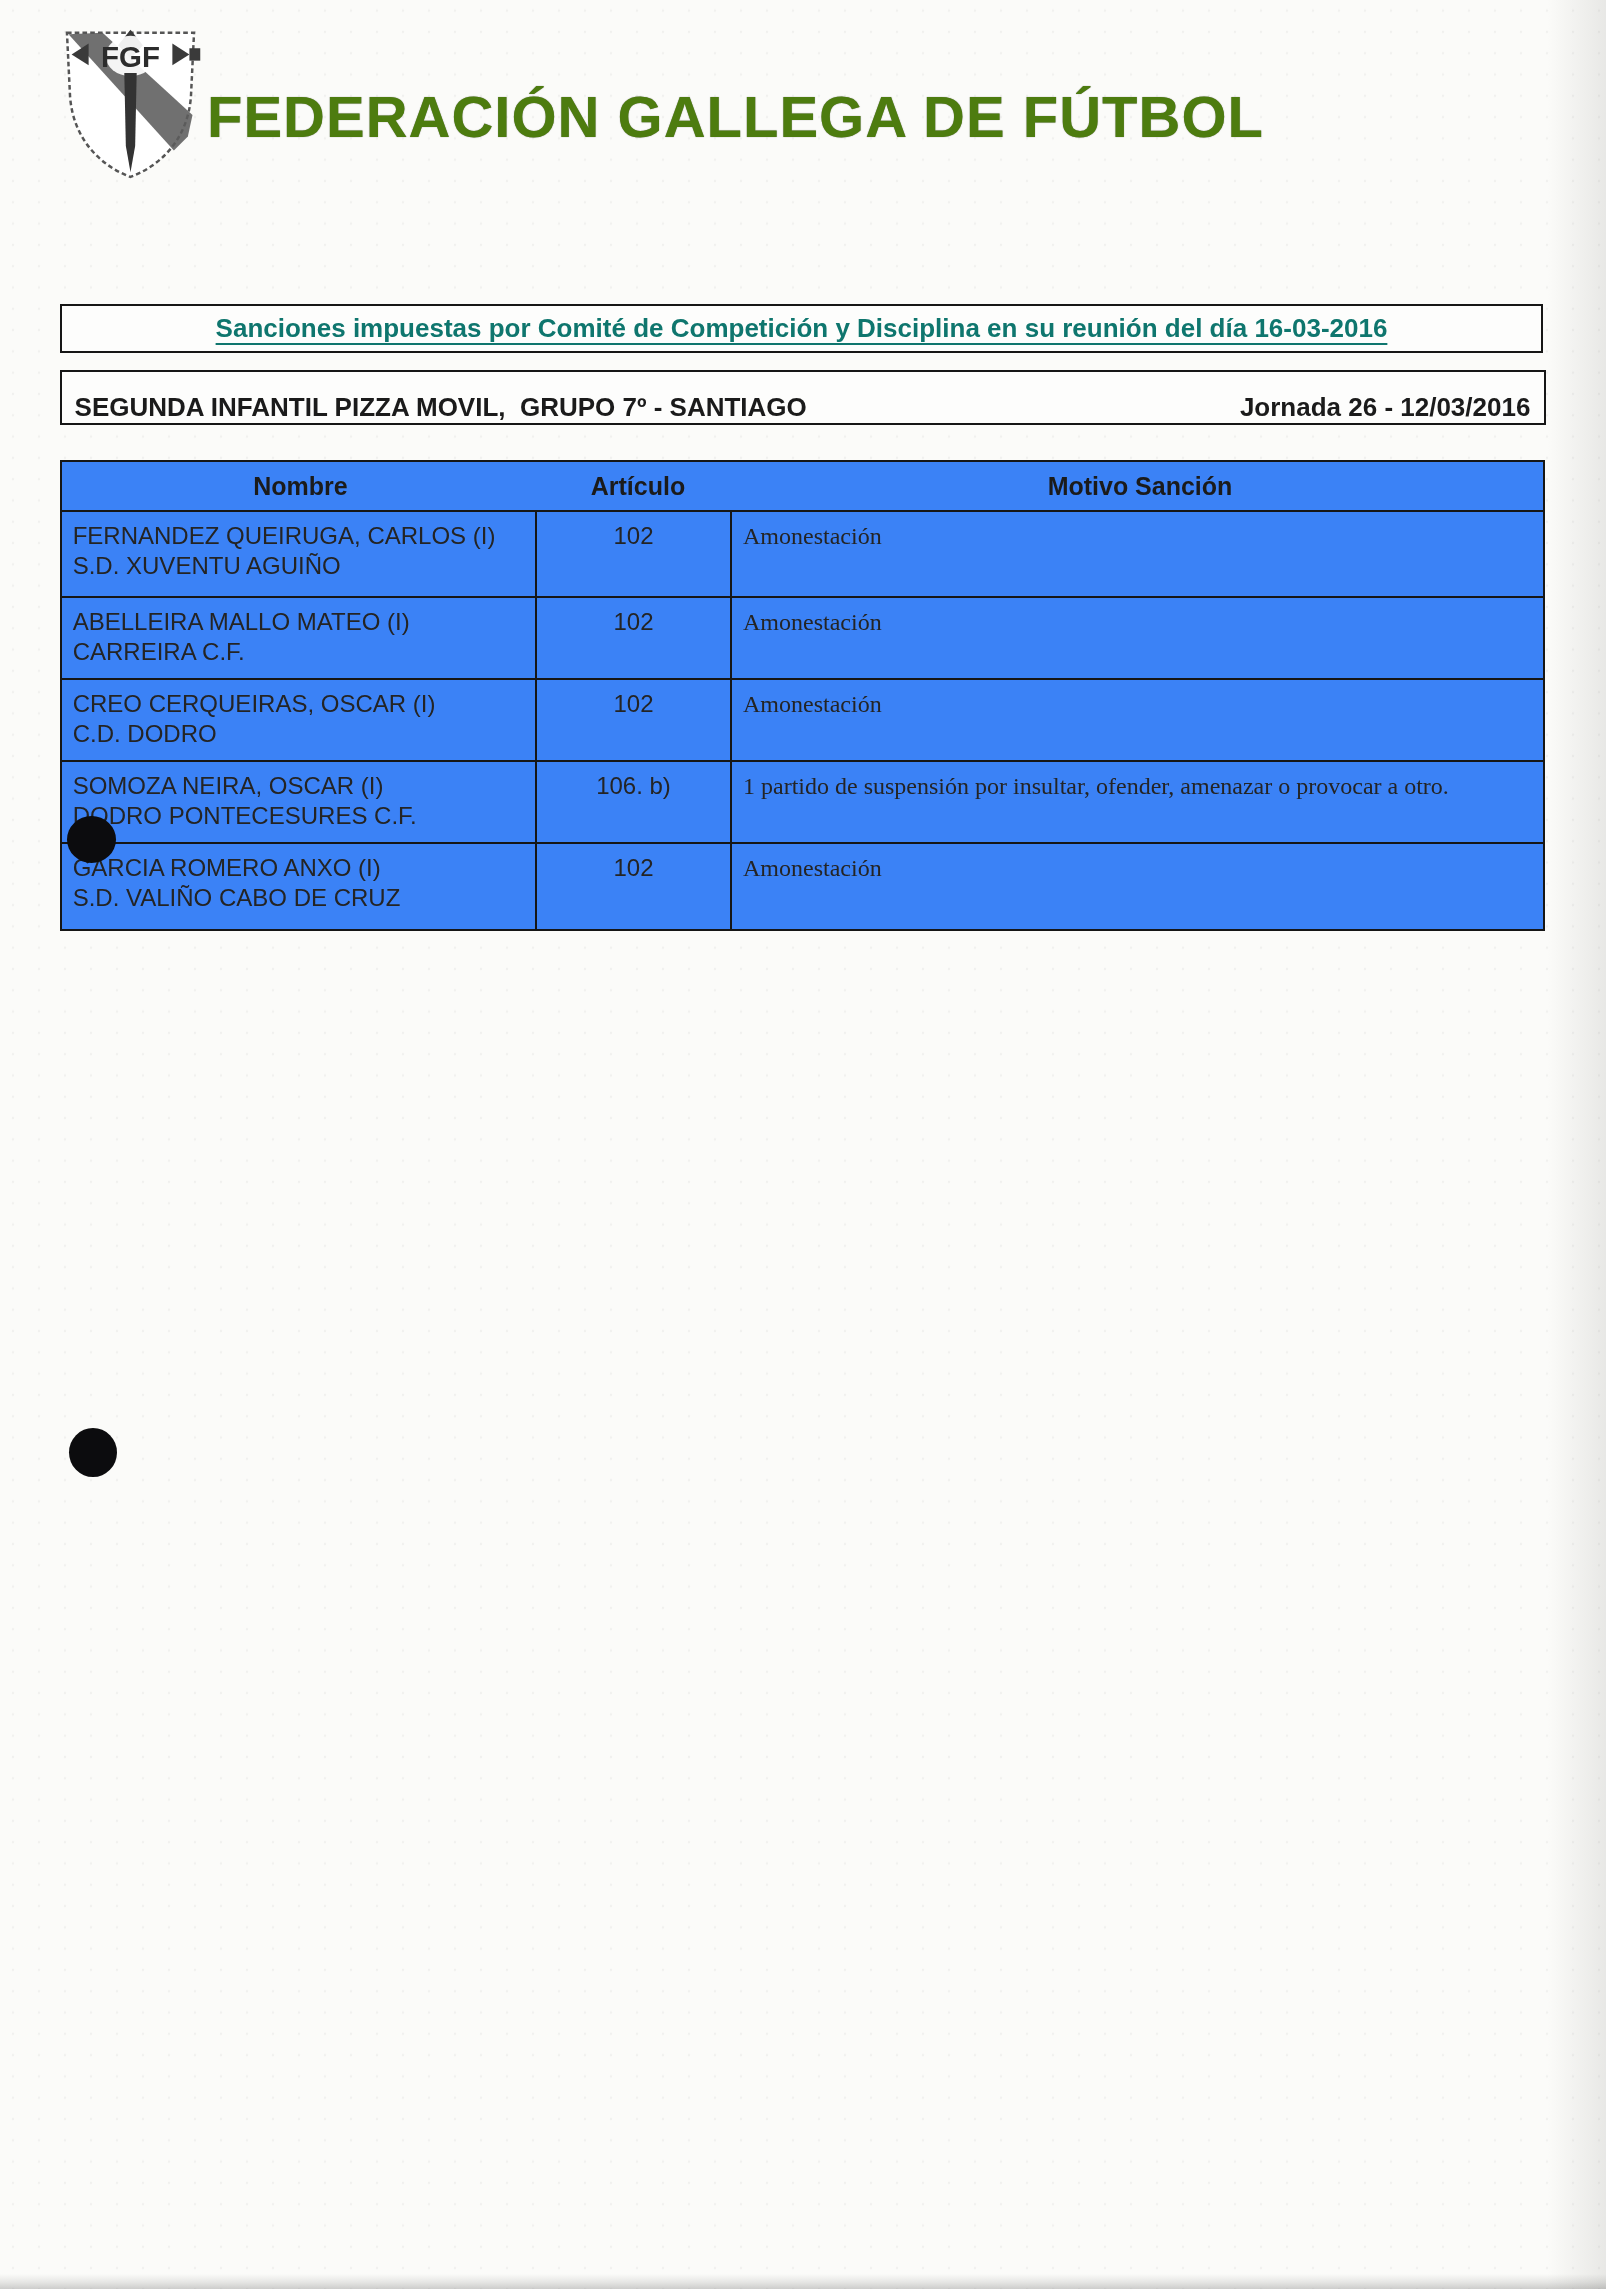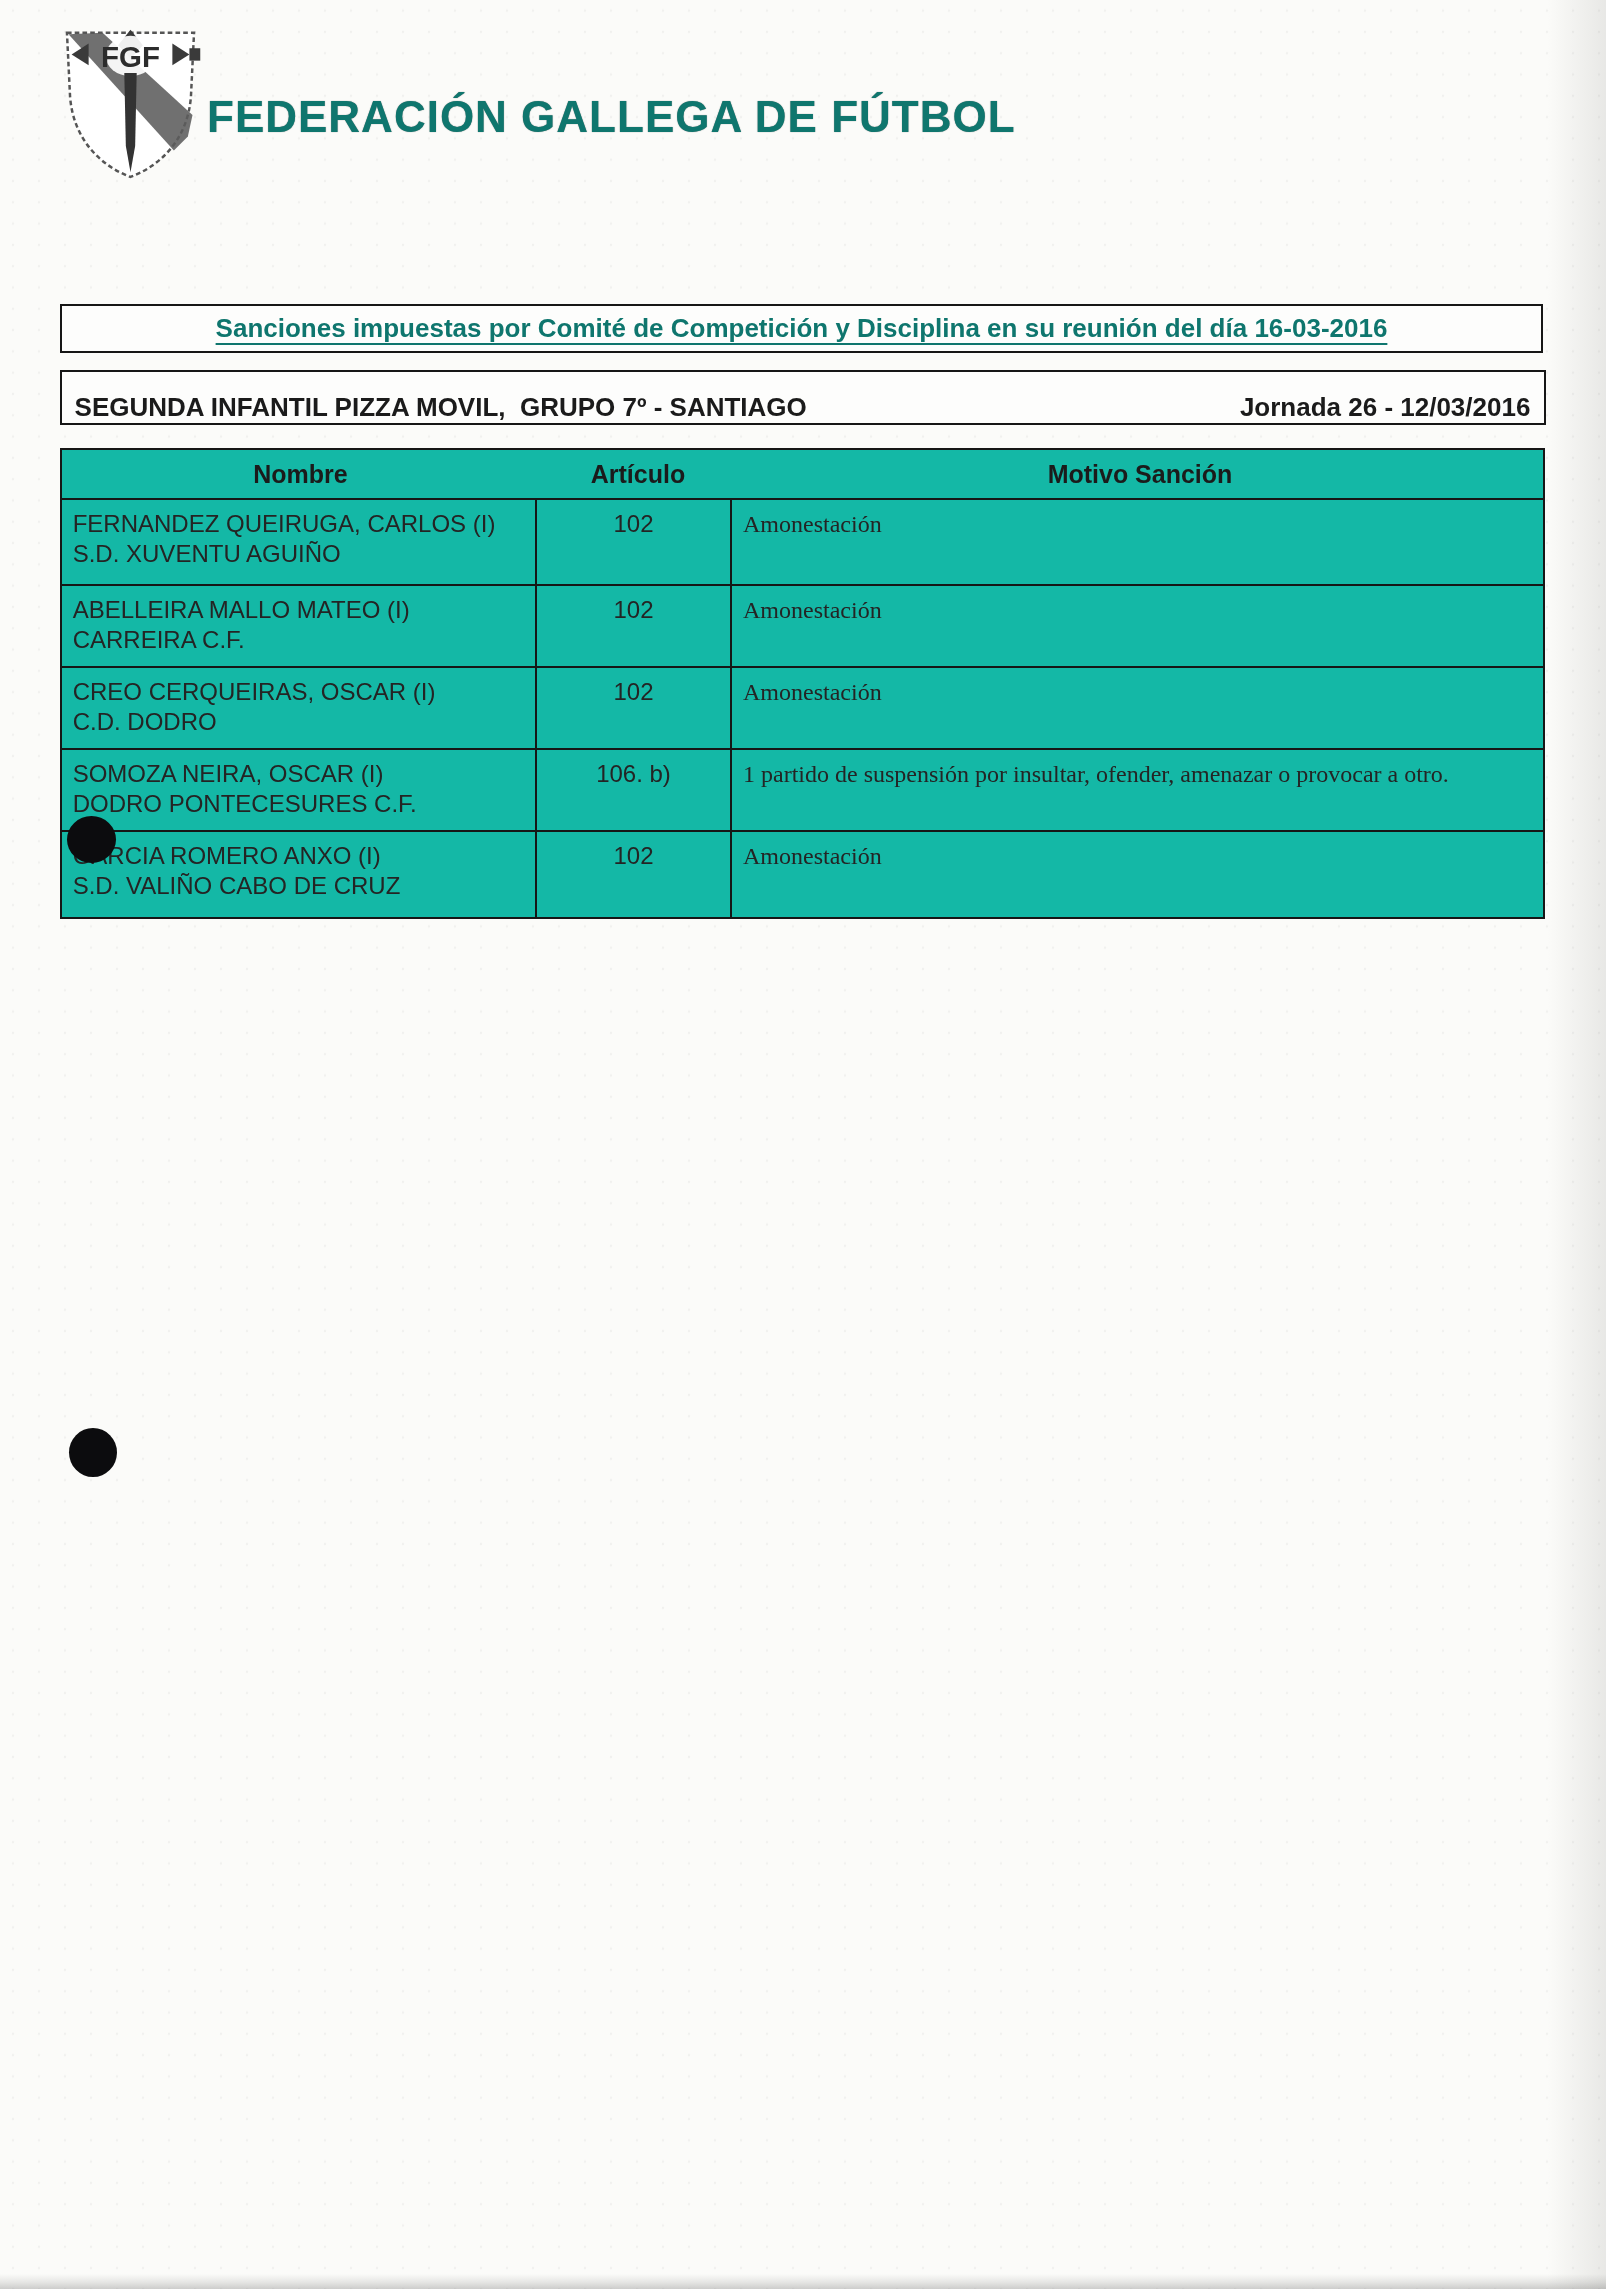--- a/index.html
+++ b/index.html
@@ -30,23 +30,23 @@
     pointer-events: none;
   }
 
   .logo {
     position: absolute; left: 53px; top: 21.3px;
     width: 155px; height: 163px;
   }
 
   .page-title {
     position: absolute; left: 207px; top: 87px;
-    font-size: 44px; line-height: 60px; font-weight: bold;
+    font-size: 58px; line-height: 60px; font-weight: bold;
     letter-spacing: 1px;
-    color: #0f766e;
+    color: #4d7c0f;
     text-shadow: 0 0 1px rgba(75,75,75,0.75);
     white-space: nowrap;
   }
 
   .banner-box {
     position: absolute; left: 60px; top: 304px;
     width: 1483px; height: 49px;
     border: 2.9px solid #161616;
     display: flex; align-items: center; justify-content: center;
     background: #fdfdfc;
@@ -63,24 +63,24 @@
     width: 1486px; height: 55px;
     border: 2.9px solid #161616;
     display: flex; align-items: flex-end; justify-content: space-between;
     padding: 0 13.6px 0 12.6px;
     background: #fdfdfc;
   }
   .league-bar .league-name { font-size: 26px; font-weight: bold; color: #1b1b1b; white-space: pre-wrap; }
   .league-bar .jornada { font-size: 26px; font-weight: bold; color: #1b1b1b; white-space: nowrap; margin-top: 24px; }
 
   .sanctions-table {
-    position: absolute; left: 60px; top: 448px;
+    position: absolute; left: 60px; top: 460px;
     width: 1485px;
     border: 2.9px solid #161616;
-    background: #14b8a6;
+    background: #3b82f6;
   }
   .thead {
     display: flex; height: 50px; align-items: center;
     border-bottom: 2.9px solid #161616;
   }
   .thead .h { font-size: 25px; font-weight: bold; color: #1b1b1b; text-align: center; }
   .h-nombre  { width: 477px; }
   .h-articulo{ width: 198px; }
   .h-motivo  { flex: 1; }
 

